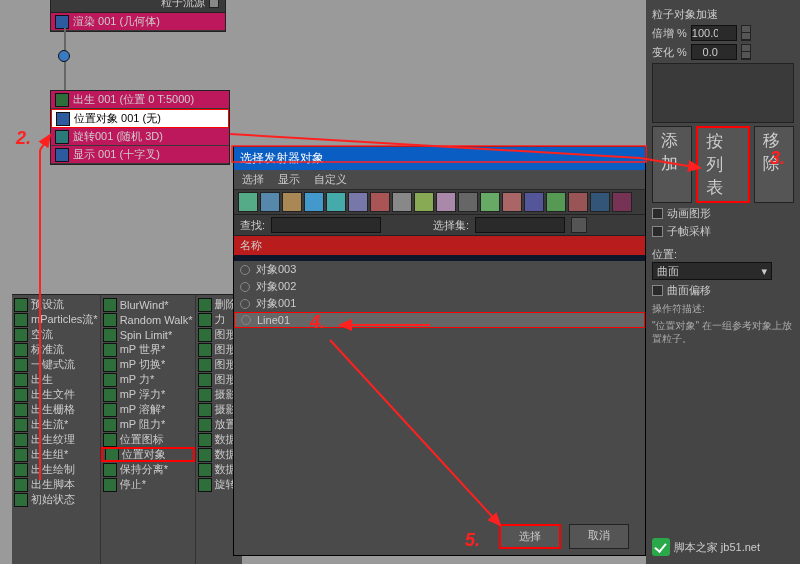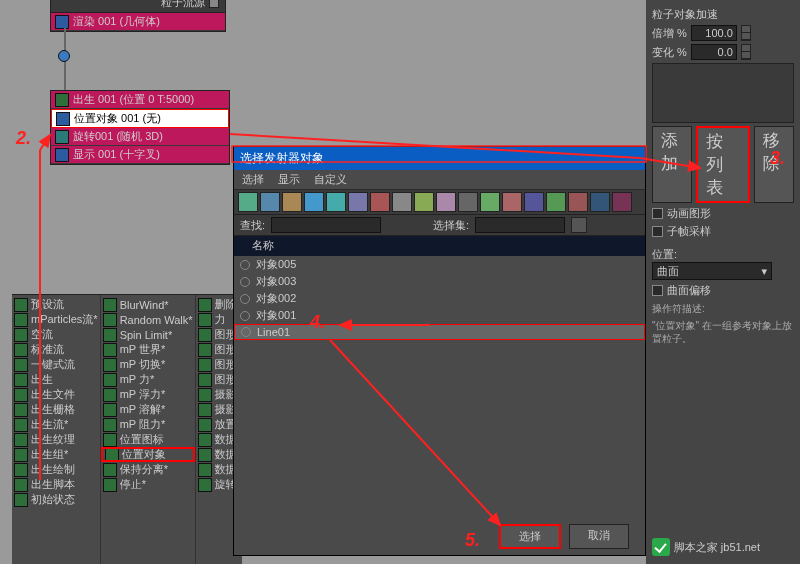--- a/index.html
+++ b/index.html
@@ -27,33 +27,33 @@
 .op-item.hl{border:2px solid red}
 
 
 .dlg{position:absolute;left:233px;top:146px;width:413px;height:410px;background:#4a4a4a;border:1px solid #000}
 .dlg-title{background:#0a5dc2;color:#fff;padding:3px 6px;font-size:12px}
 .dlg-menu{background:#4a4a4a;padding:2px 8px;display:flex;gap:14px;border-bottom:1px solid #2a2a2a}
 .dlg-tb{background:#3a3a3a;padding:2px 4px;display:flex;gap:2px;flex-wrap:wrap;border-bottom:1px solid #222}
 .tbtn{width:20px;height:20px;background:#555;border:1px solid #222}
 .dlg-search{background:#3a3a3a;padding:2px 6px;display:flex;align-items:center;gap:6px;border-bottom:1px solid #222}
 .dlg-search input{background:#2a2a2a;border:1px solid #111;color:#ccc;height:16px;width:110px;padding:0 4px}
-.dlg-list-head{background:#0f172a;padding:2px 18px;border-bottom:1px solid #0f172a}
+.dlg-list-head{background:#b91c1c;padding:2px 6px;border-bottom:6px solid #0f172a}
 .dlg-list{background:#4a4a4a;height:260px;overflow:auto}
 .li{display:flex;align-items:center;padding:1px 6px;gap:6px}
 .li .o{width:10px;height:10px;border-radius:50%;border:1px solid #888}
 .li.sel{background:#666;border:1px solid red}
 .dlg-btns{position:absolute;bottom:6px;right:16px;display:flex;gap:8px}
 .btn{background:#555;border:1px solid #222;color:#ccc;padding:3px 18px;cursor:pointer}
 .btn.hl{border:2px solid red}
 
 
 .rpanel{position:absolute;right:0;top:0;width:154px;height:564px;background:#454545;padding:4px 6px}
 .rrow{display:flex;align-items:center;gap:4px;margin:3px 0}
-.rrow input.num{width:46px;height:16px;background:#2a2a2a;border:1px solid #111;color:#ccc;text-align:right;padding-right:3px}
+.rrow input.num{width:46px;height:16px;background:#2a2a2a;border:1px solid #111;color:#ccc;text-align:right;padding-right:18px}
 .spn{width:10px;height:16px;background:#555;border:1px solid #222;display:flex;flex-direction:column}
 .spn i{flex:1;border-bottom:1px solid #222}
 .well{border:1px solid #222;background:#3a3a3a;height:60px;margin:2px 0}
 .rbtns{display:flex;gap:4px;margin:3px 0}
 .rb{background:#555;border:1px solid #222;padding:2px 8px;font-size:17px}
 .rb.hl{border:2px solid red}
 .chk{width:11px;height:11px;border:1px solid #888;background:#2a2a2a;display:inline-block}
 .sel-dd{width:120px;height:18px;background:#2a2a2a;border:1px solid #111;display:flex;align-items:center;justify-content:space-between;padding:0 4px}
 .sel-dd::after{content:"▾";color:#ccc}
 .rtxt{font-size:10px;color:#aaa;margin-top:4px;line-height:13px}
@@ -305,24 +305,20 @@
     <span>查找:</span>
     <input style="">
     <span style="margin-left:46px">选择集:</span>
     <input style="width: 90px;">
     <span class="tbtn" style="width:16px;height:16px"></span>
   </div>
   <div class="dlg-list-head">名称</div>
   <div class="dlg-list" id="dlglist">
       <div class="li">
         <span class="o"></span>
-        <span>对象005</span>
-      </div>
-      <div class="li">
-        <span class="o"></span>
         <span>对象003</span>
       </div>
       <div class="li">
         <span class="o"></span>
         <span>对象002</span>
       </div>
       <div class="li">
         <span class="o"></span>
         <span>对象001</span>
       </div>

